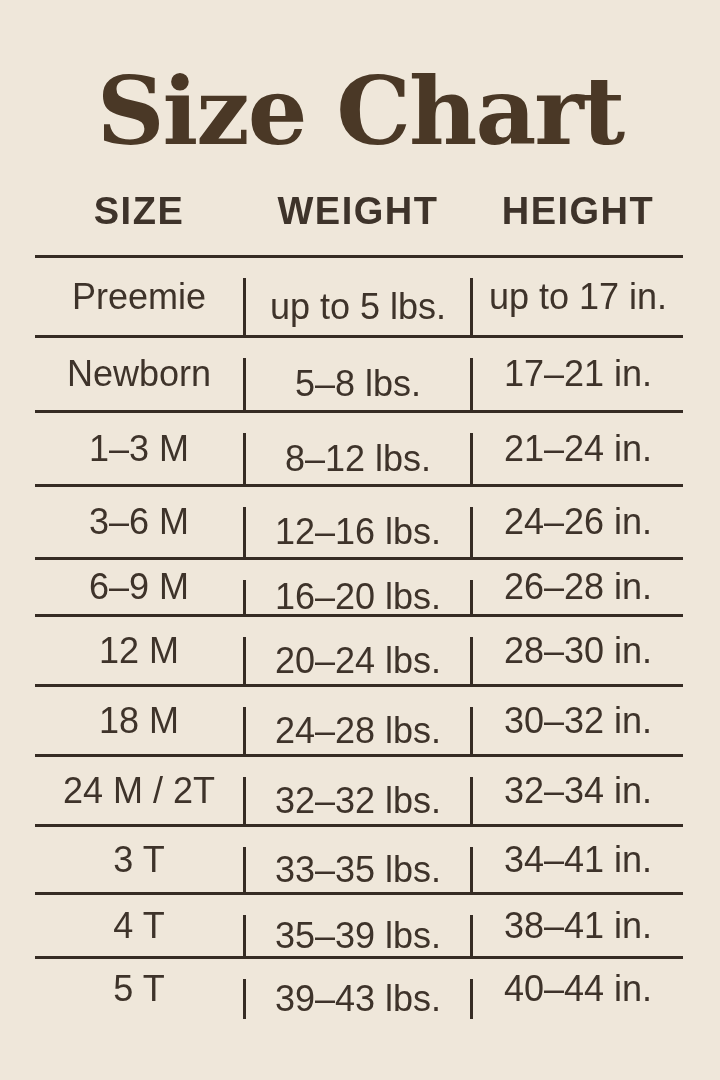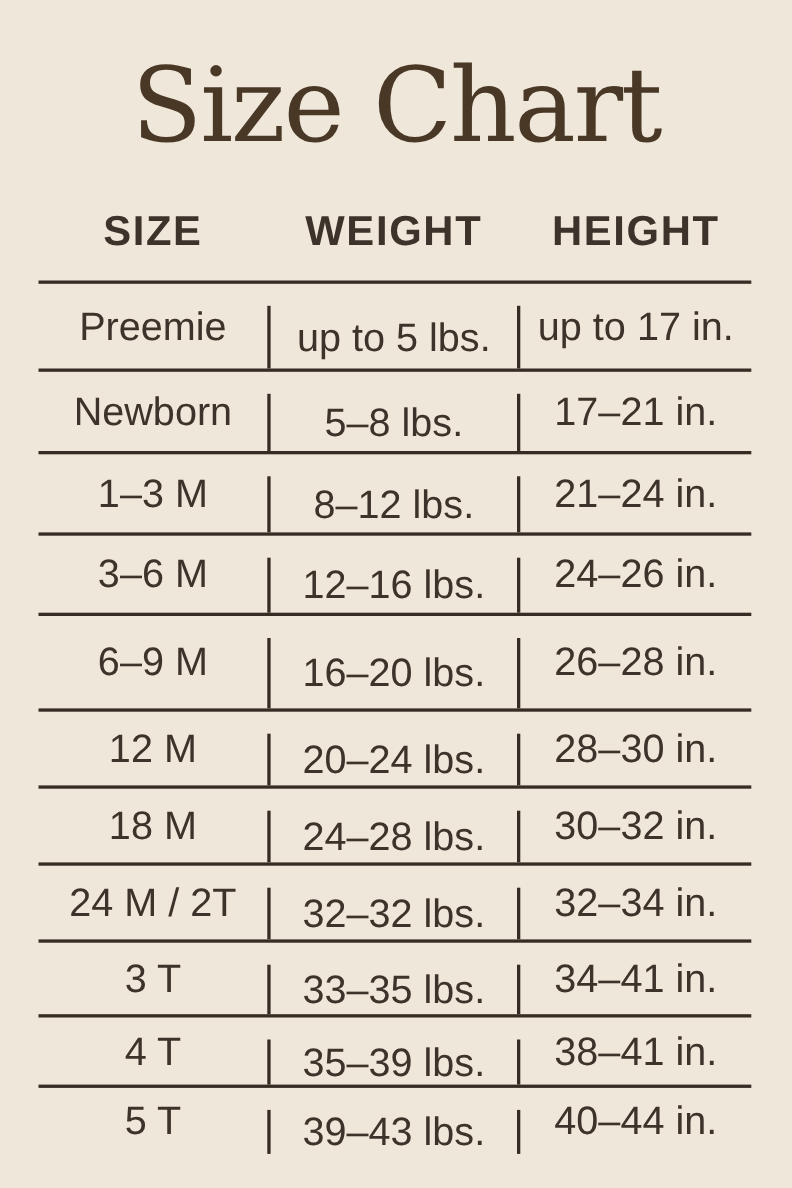--- a/index.html
+++ b/index.html
@@ -5,24 +5,24 @@
   html, body { margin: 0; padding: 0; }
   .page {
     position: relative;
     width: 720px;
     height: 1080px;
     background: #EFE7DA;
     overflow: hidden;
     font-family: "Liberation Sans", sans-serif;
   }
   .title {
-    padding-top: 50px;
+    padding-top: 64px;
     text-align: center;
     font-family: "DejaVu Serif", serif;
-    font-weight: 400;
+    font-weight: 700;
     font-size: 94px;
     line-height: 1;
     letter-spacing: -2px;
     color: #4A3826;
   }
   .table {
     position: absolute;
     left: 35px;
     top: 188px;
     width: 648px;
@@ -49,21 +49,21 @@
   .c0 { width: 208px; }
   .c1 { width: 230px; }
   .c2 { width: 210px; }
   .row { border-bottom: 3px solid #362C24; }
   .row:last-child { border-bottom: none; text-align: center; }
   .row .c1 { border-left: 3px solid #362C24; border-right: 3px solid #362C24; margin-top: 20px; }
   .row:nth-child(1)  { height: 80px; }
   .row:nth-child(2)  { height: 75px; }
   .row:nth-child(3)  { height: 74px; }
   .row:nth-child(4)  { height: 73px; }
-  .row:nth-child(5)  { height: 87px; }
+  .row:nth-child(5)  { height: 57px; }
   .row:nth-child(6)  { height: 70px; }
   .row:nth-child(7)  { height: 70px; }
   .row:nth-child(8)  { height: 70px; }
   .row:nth-child(9)  { height: 68px; }
   .row:nth-child(10) { height: 64px; }
   .row:nth-child(11) { height: 60px; }
 </style>
 </head>
 <body>
 

